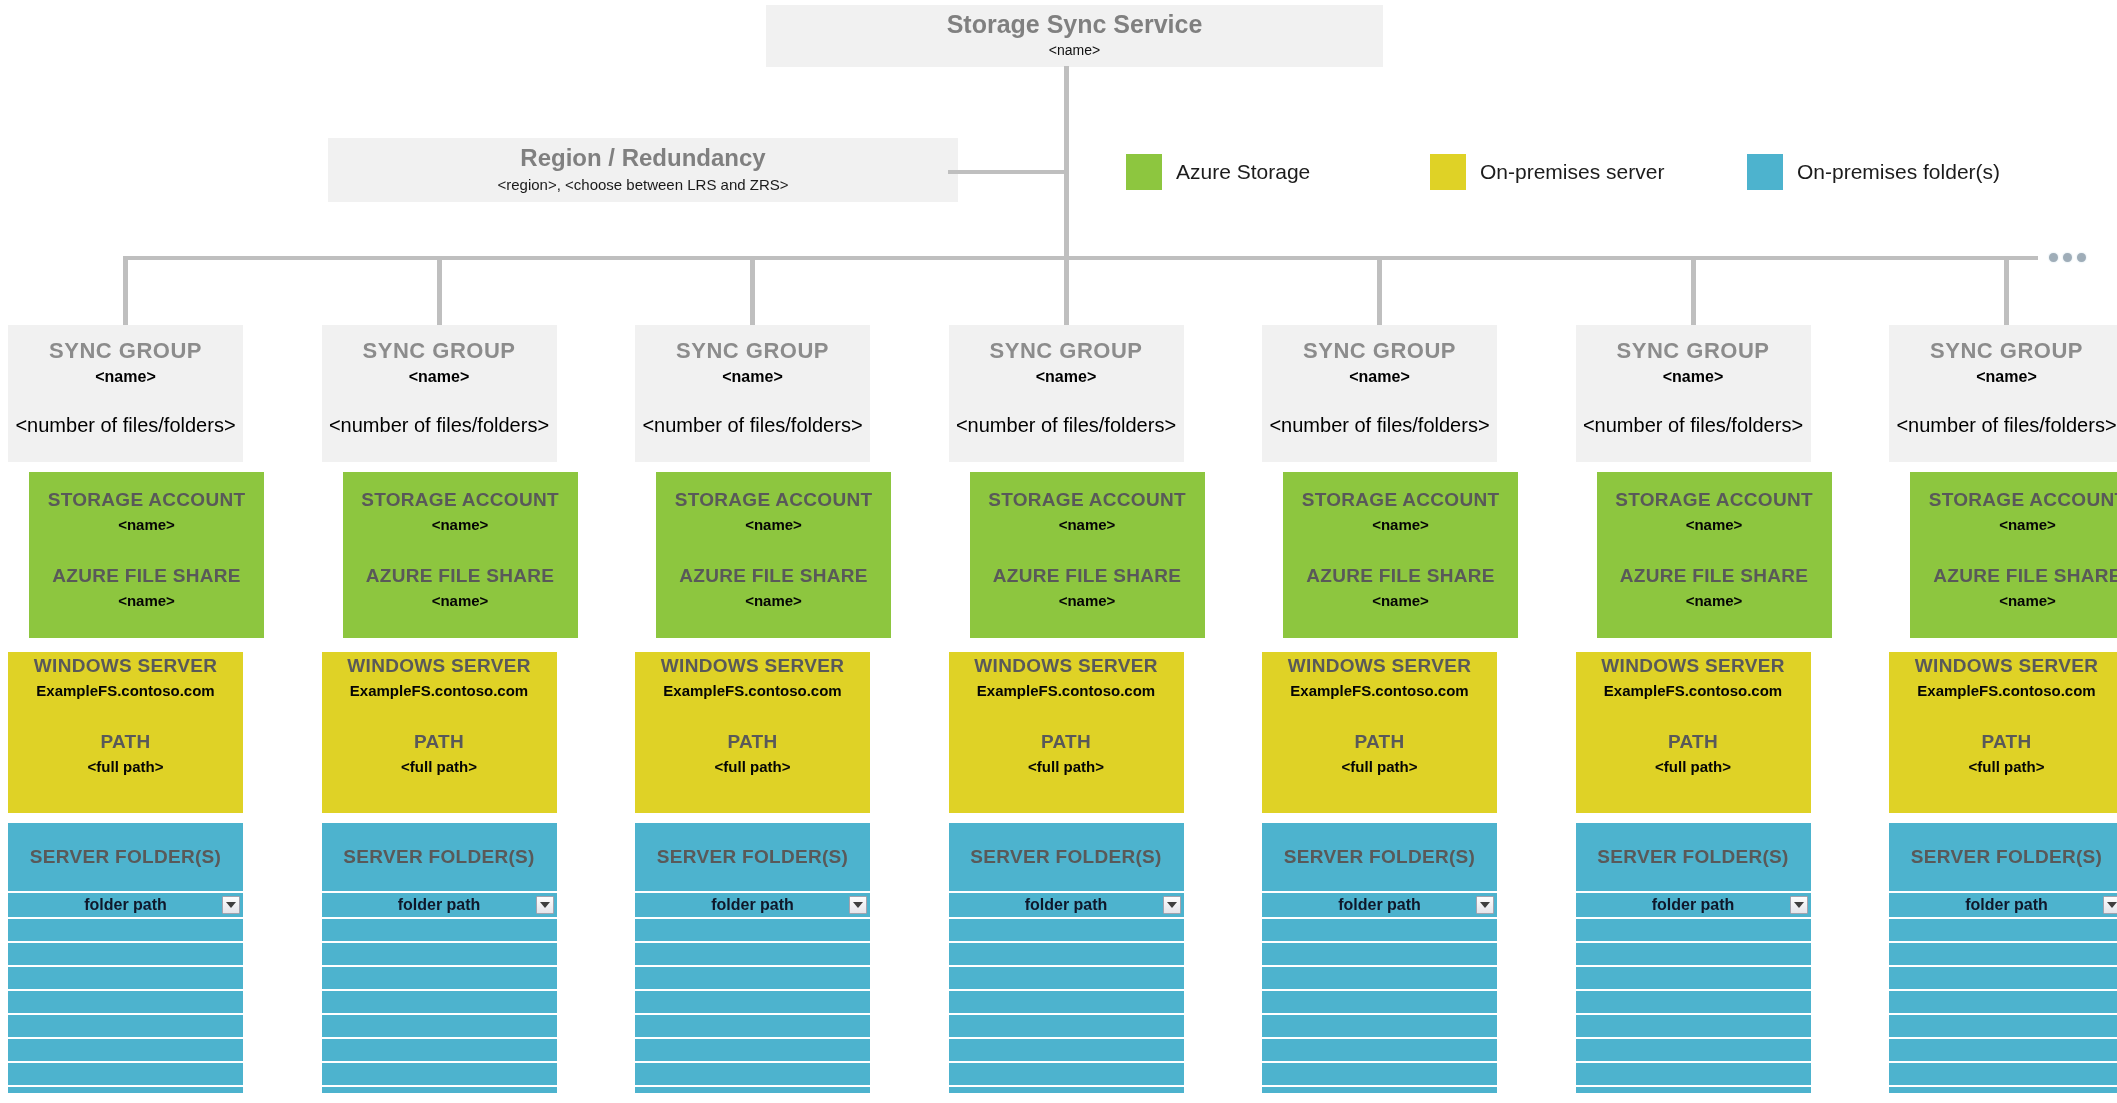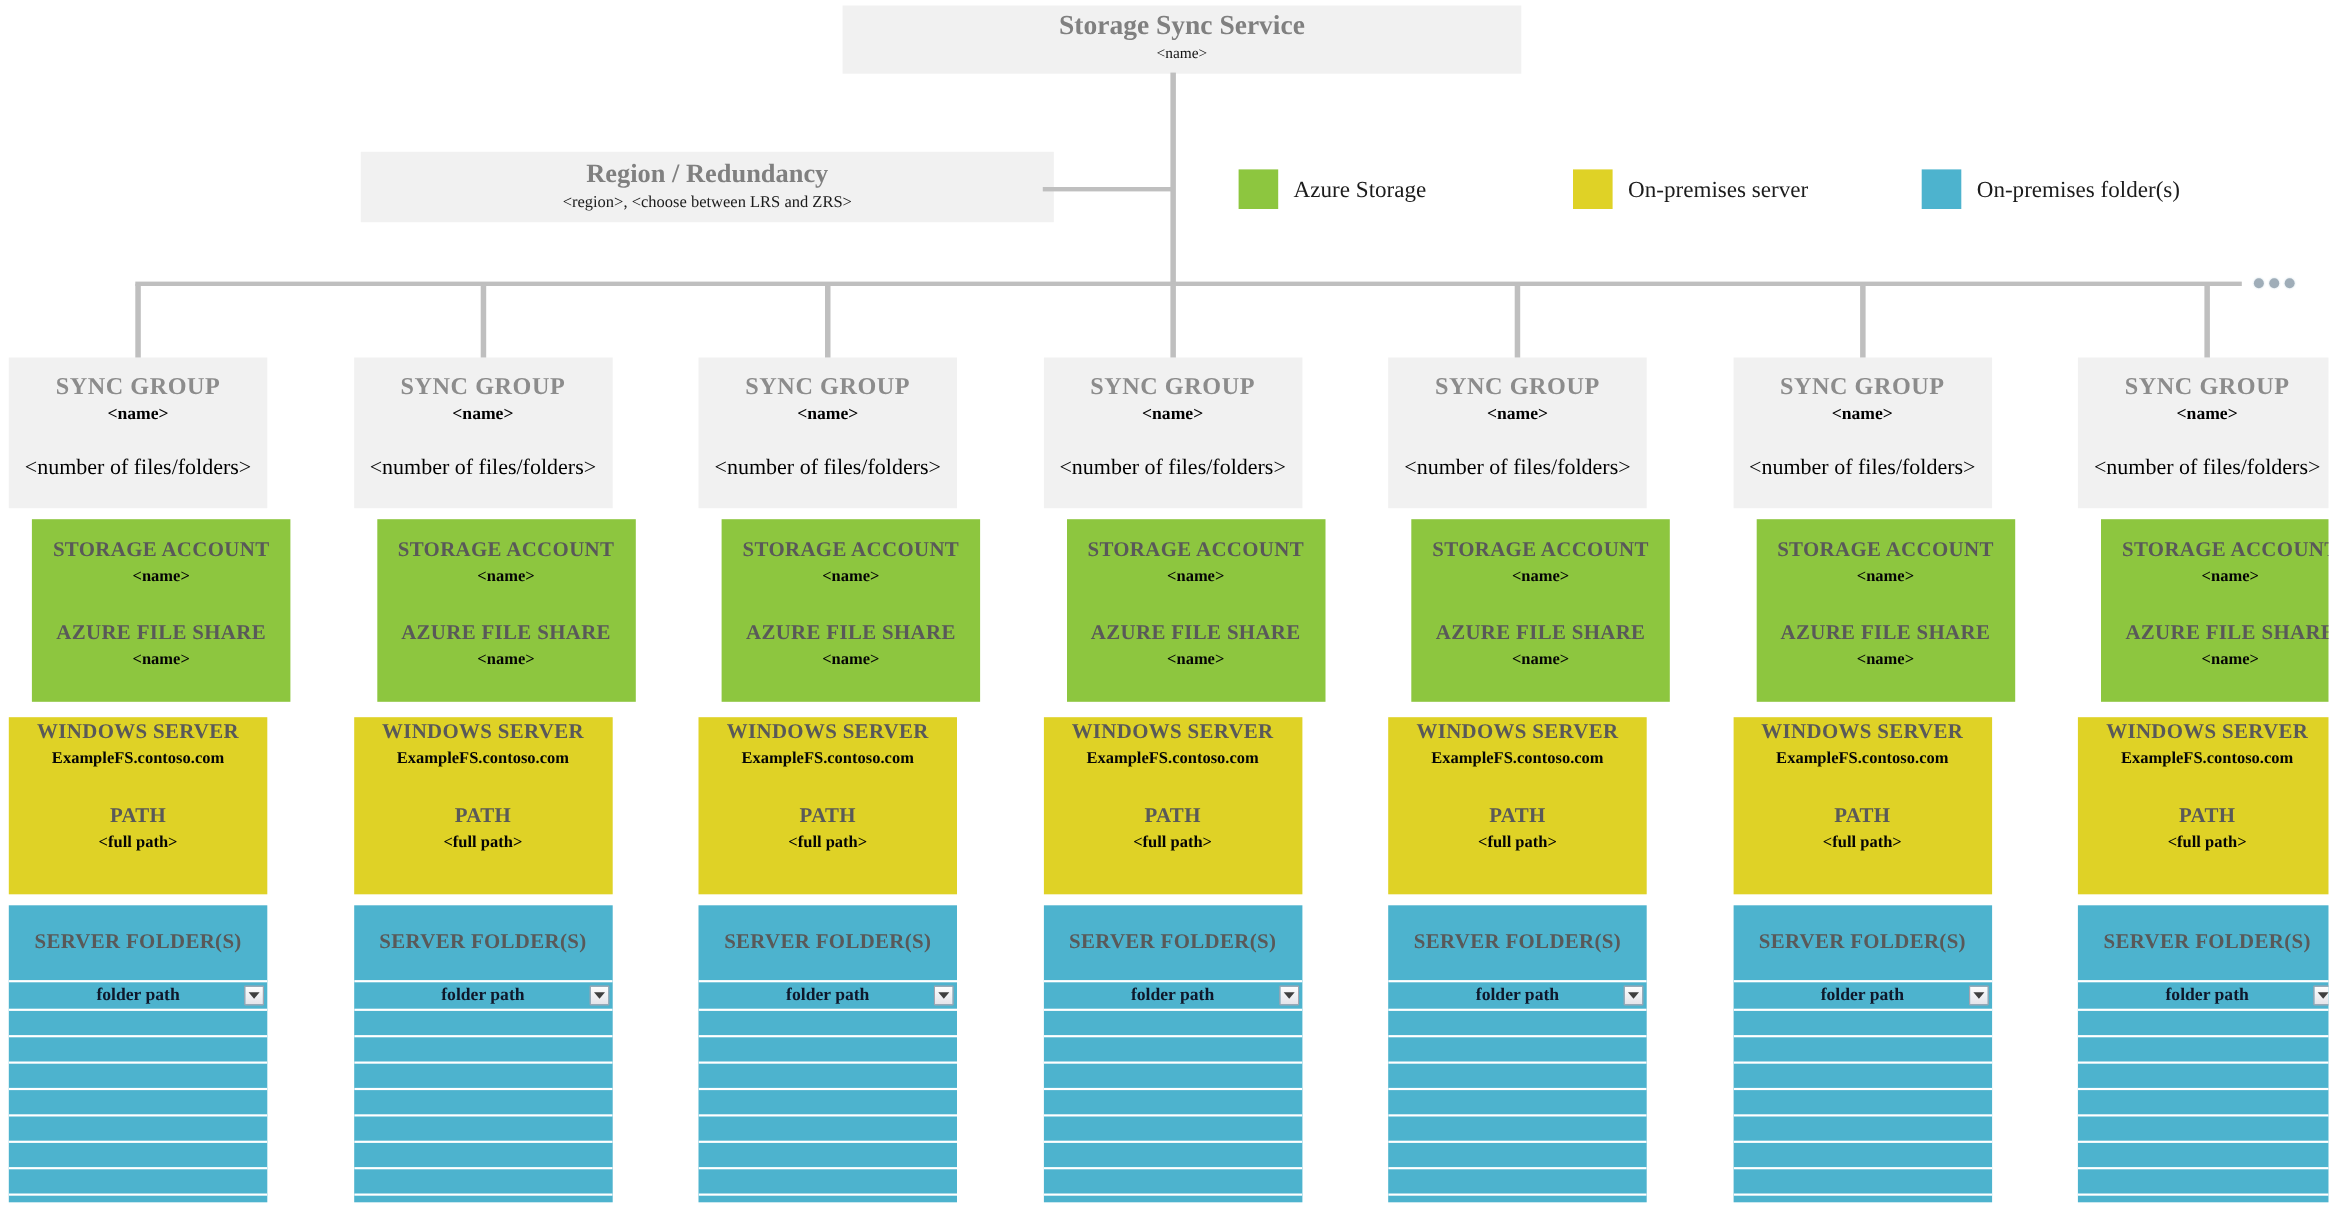--- a/index.html
+++ b/index.html
@@ -8,21 +8,21 @@
     --folder-teal:#4DB3CE;
     --line-gray:#BFBFBF;
     --box-gray:#F1F1F1;
     --heading-gray:#808080;
     --subheading-gray:#595959;
   }
   *{box-sizing:border-box;margin:0;padding:0;}
   html,body{background:#ffffff;}
   .page{
     position:relative;width:2117px;height:1103px;background:#ffffff;overflow:hidden;
-    font-family:Liberation Serif, serif;
+    font-family:Liberation Sans, sans-serif;
   }
   
   .sss-box{
     position:absolute;left:766px;top:5px;width:617px;height:62px;
     background:var(--box-gray);text-align:center;padding-top:4px;
   }
   .sss-title{font-size:25px;font-weight:bold;color:var(--heading-gray);line-height:30px;}
   .sss-name{font-size:14px;color:#111;line-height:22px;}
   .region-box{
     position:absolute;left:328px;top:138px;width:630px;height:64px;

